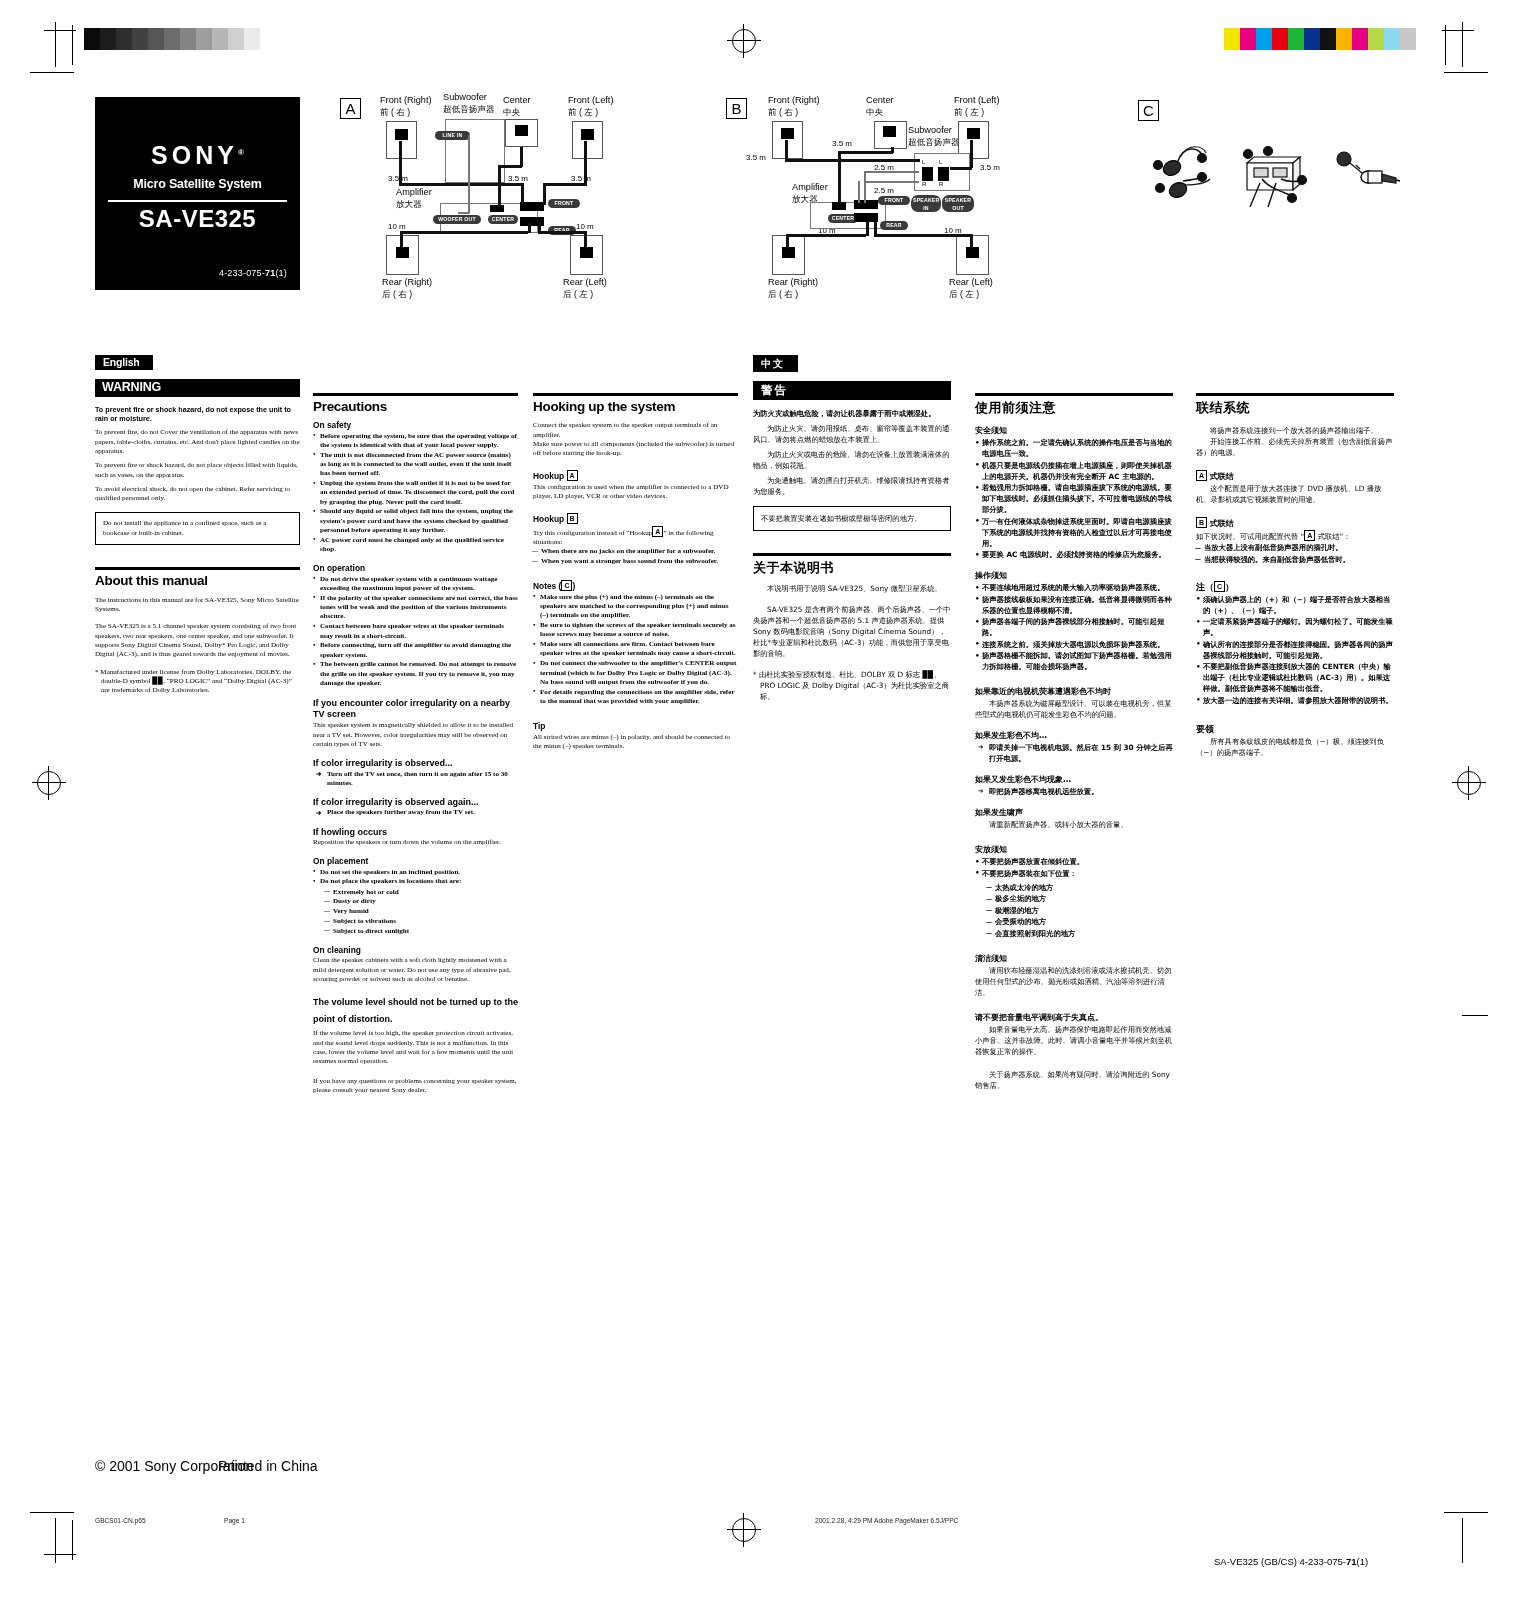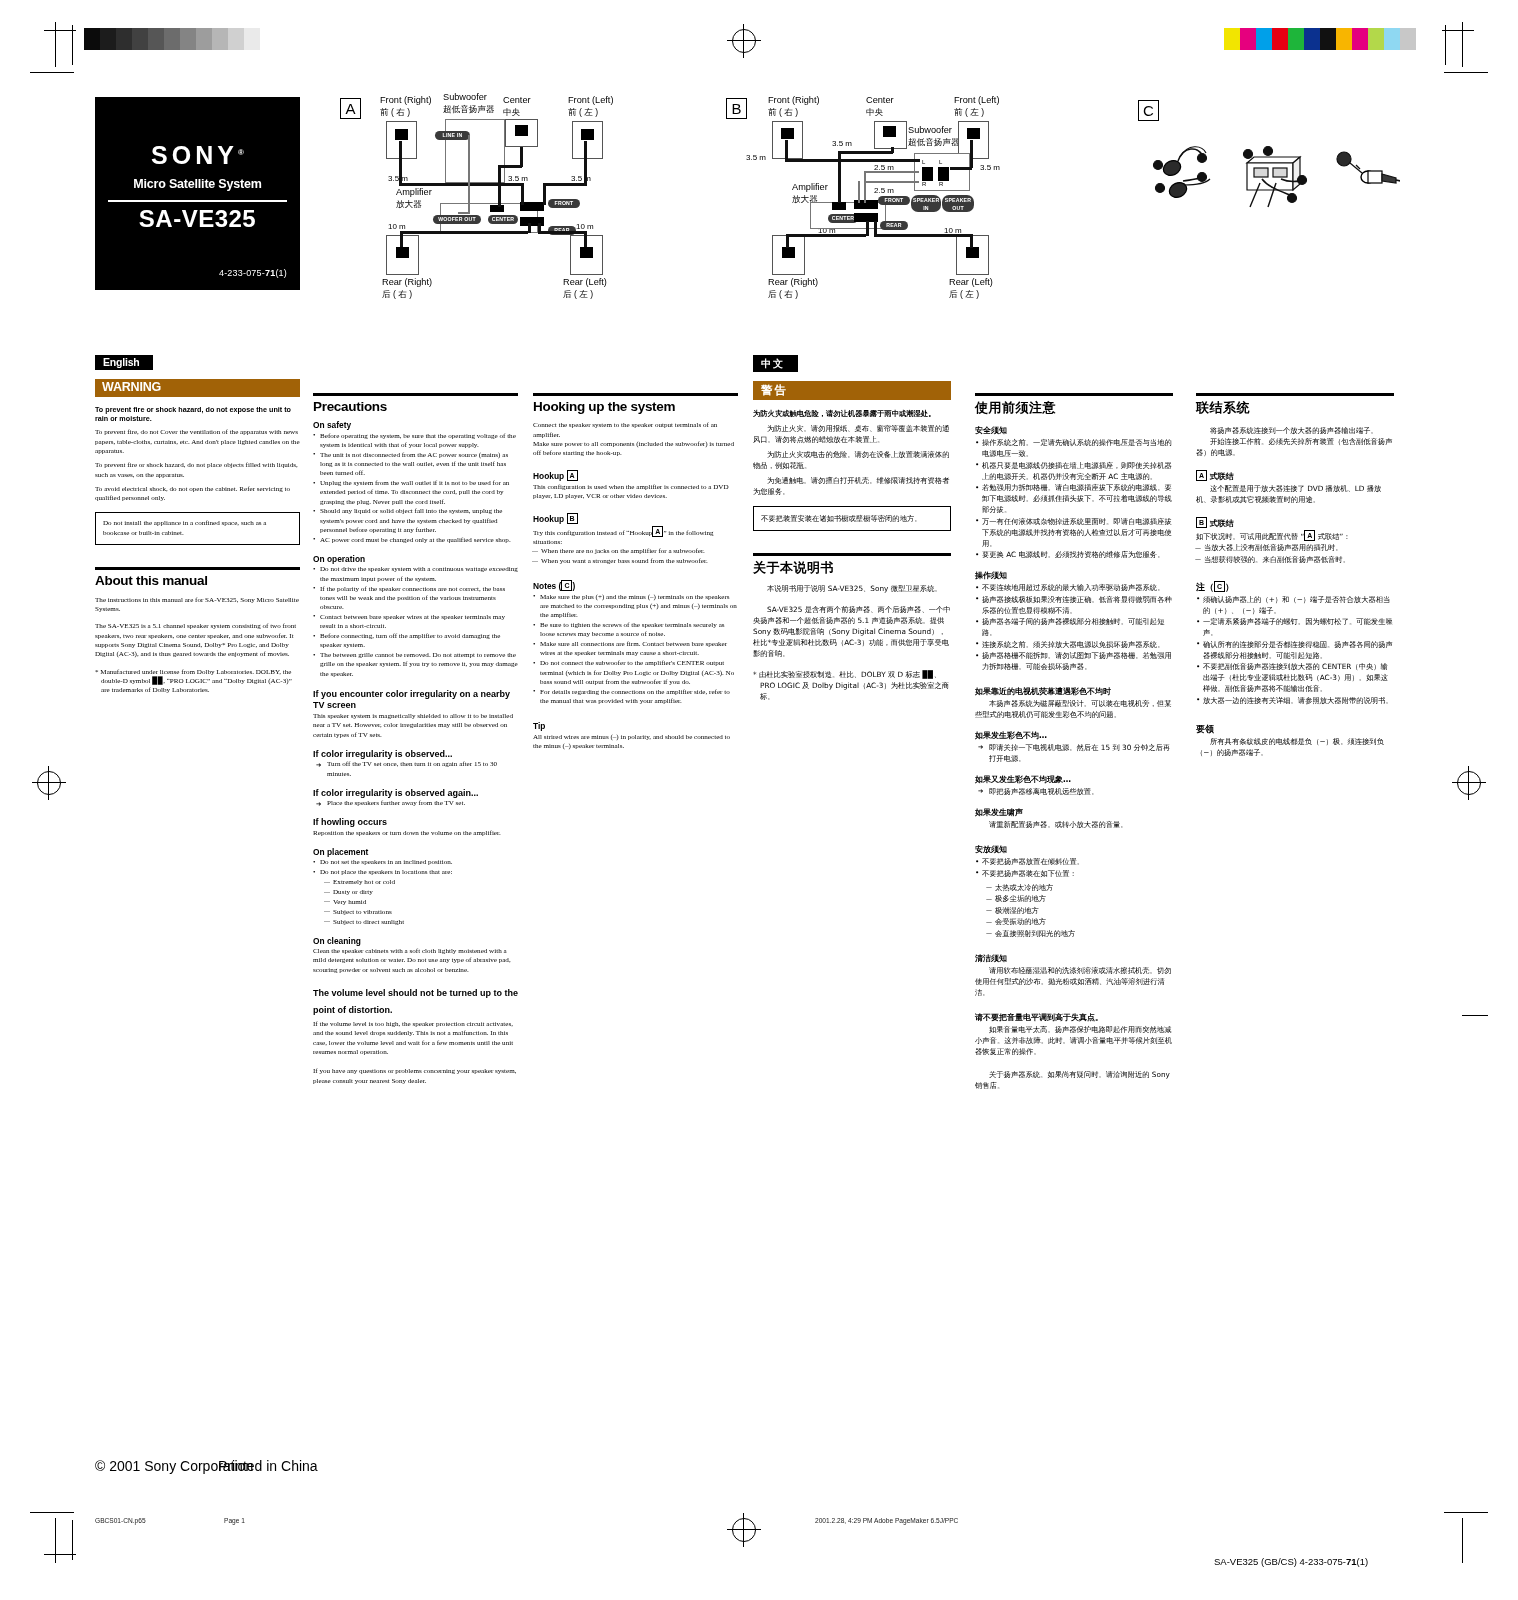--- a/index.html
+++ b/index.html
@@ -88,39 +88,39 @@
   h1.sec {
     font-family:"Liberation Sans", sans-serif;
     font-size:13.5px; font-weight:bold; margin:0 0 10px 0; letter-spacing:-0.3px;
   }
   h2.sub {
     font-family:"Liberation Sans", sans-serif;
     font-size:8.4px; font-weight:bold; margin:10px 0 1px 0;
   }
   p { margin:0 0 5px 0; }
   ul { margin:0 0 5px 0; padding:0; list-style:none; }
-  li { position:relative; padding-left:7px; margin-bottom:0.5px; }
+  li { position:relative; padding-left:7px; margin-bottom:0.5px;font-weight:bold; }
   li:before { content:"•"; position:absolute; left:0; top:-0.5px; }
   ul.arrow li { padding-left:14px; margin-bottom:1px; }
   ul.arrow li:before { content:"\2794"; font-size:6.5px; left:3px; }
   ul.emdash li { padding-left:8px; }
   ul.emdash li:before { content:"—"; font-size:6px; left:-1px; }
 
   .tagbox {
     display:inline-block; border:1px solid #000; padding:0 2px;
     font-family:"Liberation Sans", sans-serif; font-size:7px; font-weight:bold;
     line-height:9px; vertical-align:1px;
   }
   .langtag {
     display:inline-block; background:#000; color:#fff;
     font-family:"Liberation Sans", sans-serif; font-size:10.5px; font-weight:bold;
     padding:3px 13px 3px 8px; letter-spacing:-0.2px;
   }
   .warnbar {
-    background:#a16207; color:#fff;
+    background:#000000; color:#fff;
     font-family:"Liberation Sans", sans-serif; font-size:12.5px; font-weight:bold;
     padding:4px 0 4px 7px; margin:9px 0 8px 0; letter-spacing:-0.2px;
   }
   .bold-lead { font-weight:bold; }
   .boxnote { border:1px solid #000; padding:6px 7px; margin-top:9px; font-size:7.1px; line-height:9.5px; }
 
   
   .cjk { font-family:"DejaVu Sans", sans-serif; font-size:7.3px; line-height:11px; }
   .cjk h1.sec { font-family:"DejaVu Sans", sans-serif; font-size:13px; font-weight:bold; letter-spacing:0.5px; }
   .cjk h2.sub { font-family:"DejaVu Sans", sans-serif; font-size:8px; font-weight:bold; }

